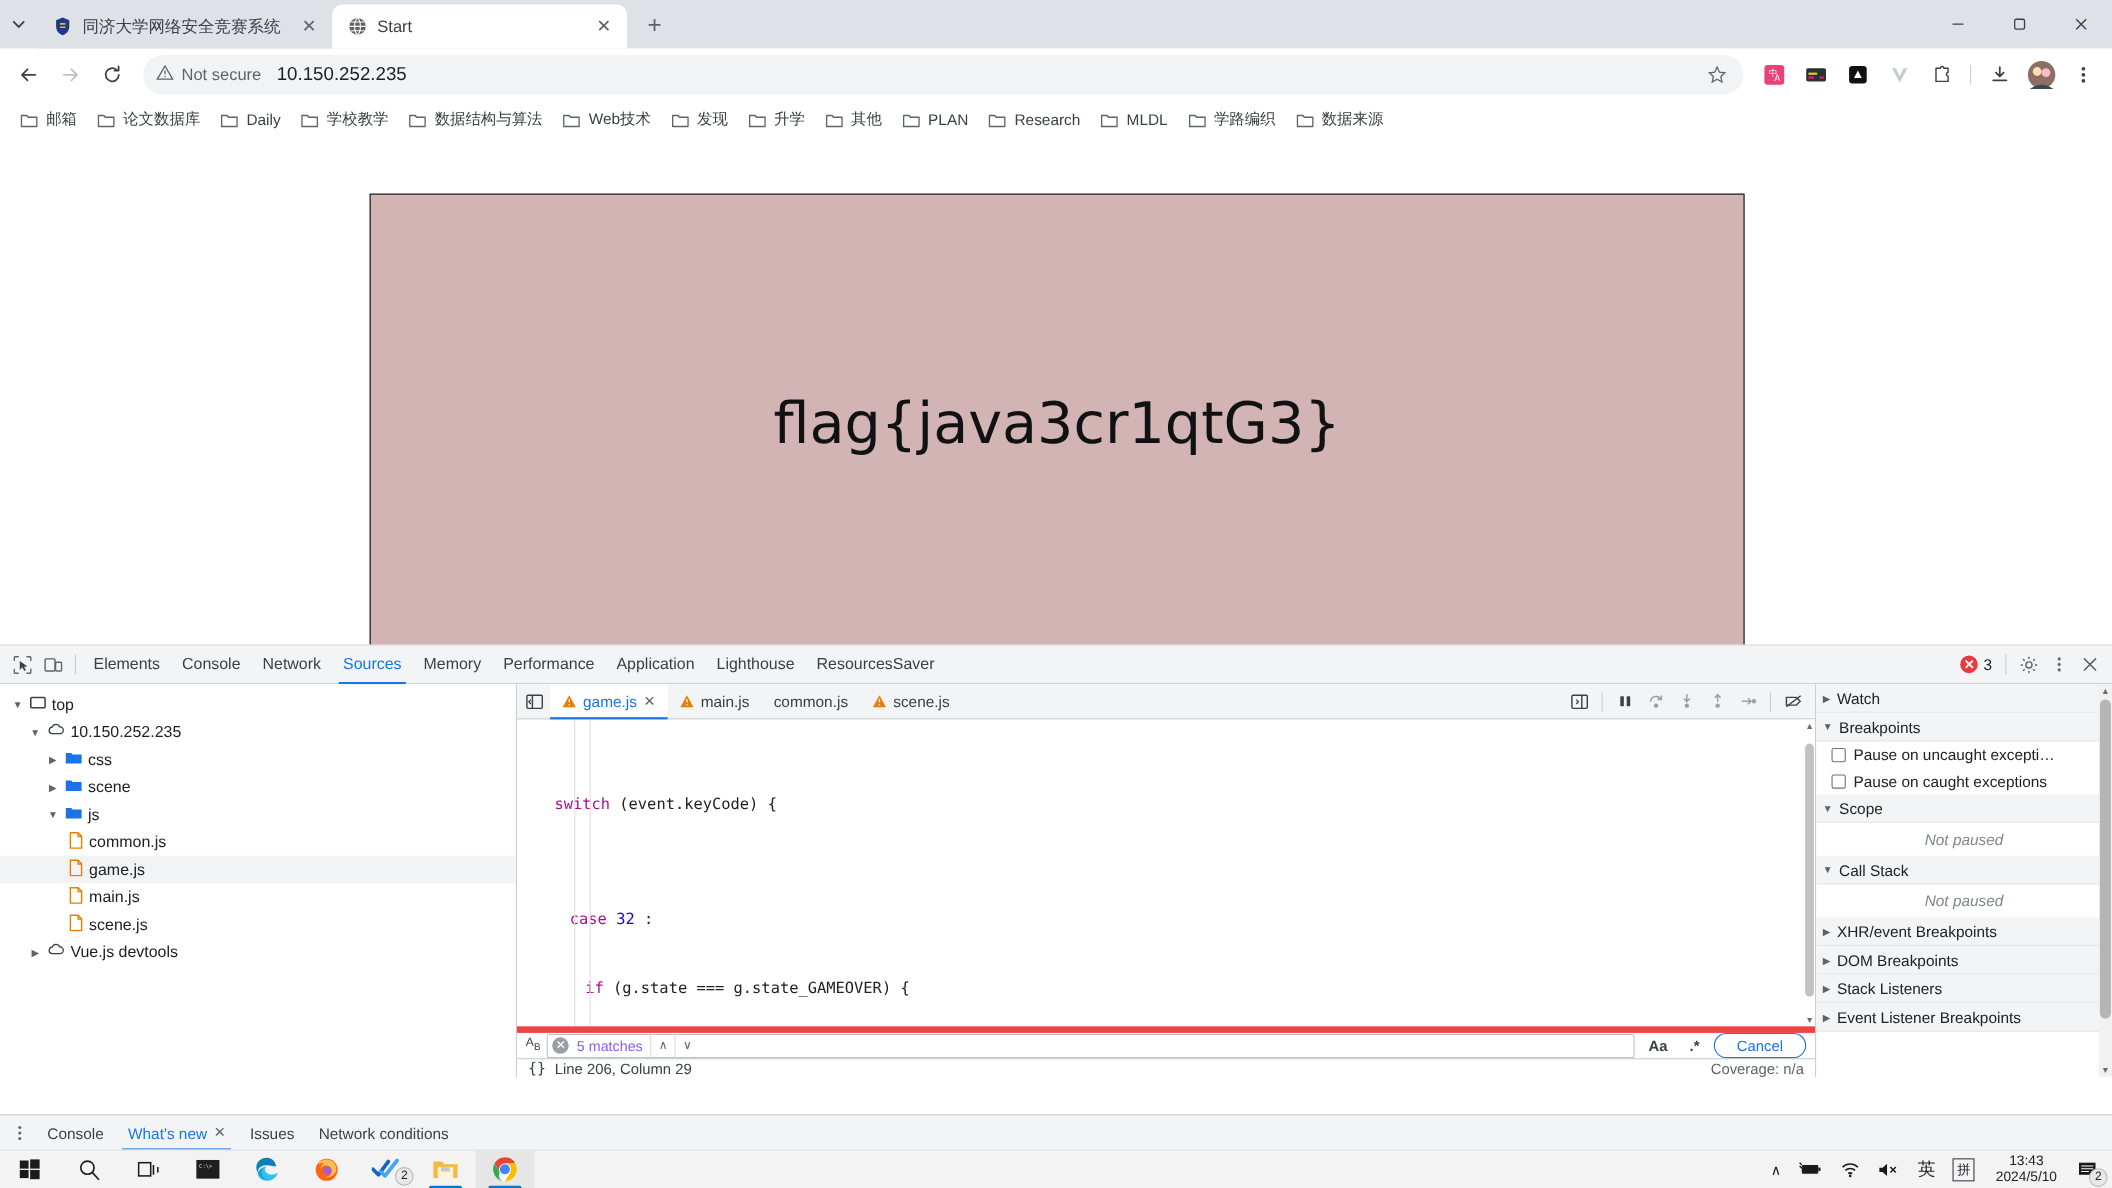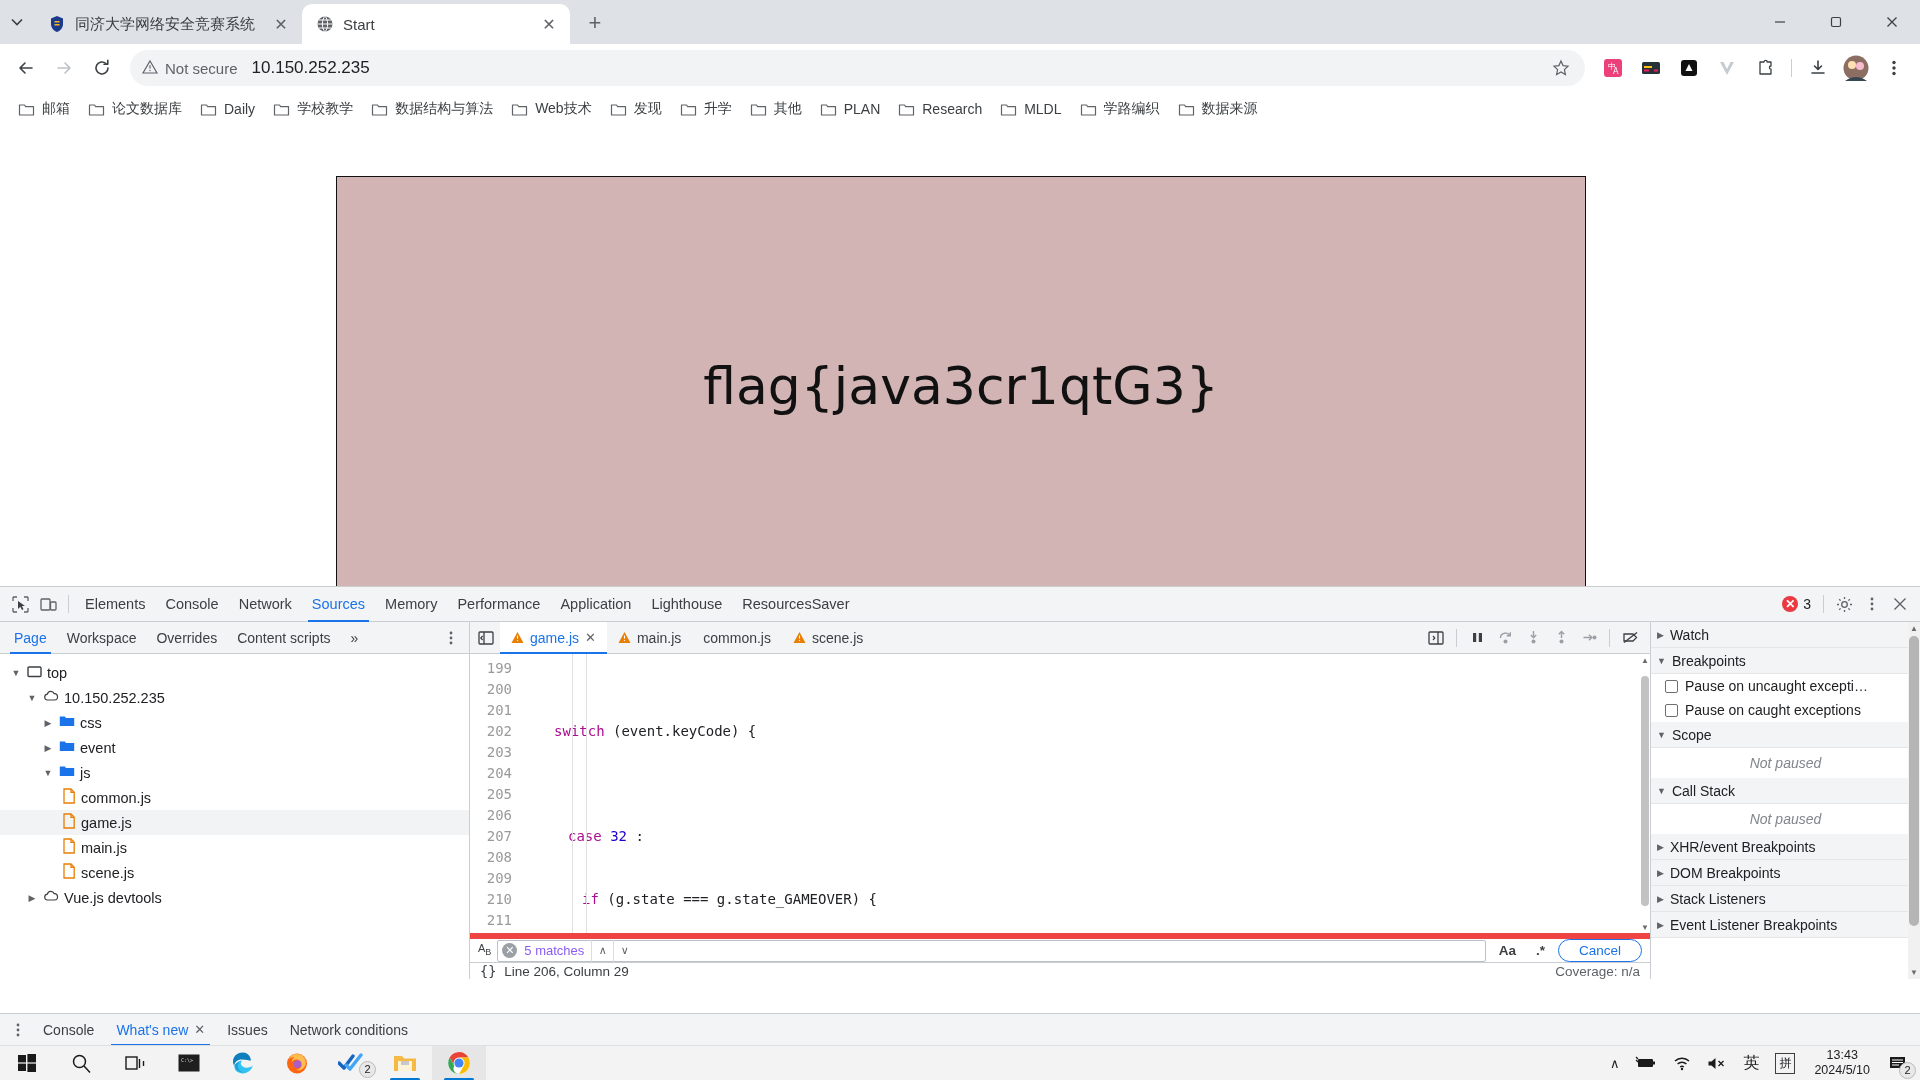--- a/index.html
+++ b/index.html
@@ -448,34 +448,20 @@
       <div class="dt-icbtn">
         <svg width="14" height="14" viewBox="0 0 14 14">
             <path d="M1.5 1.5 L12.5 12.5 M12.5 1.5 L1.5 12.5" stroke="#5f6368" stroke-width="1.4"></path>
           </svg>
       </div>
     </div>
 
     <div class="sources">
 
       <div class="navigator">
-        <div class="nav-tabs">
-          <div class="nav-tab sel">Page</div>
-          <div class="nav-tab">Workspace</div>
-          <div class="nav-tab">Overrides</div>
-          <div class="nav-tab">Content scripts</div>
-          <div class="nav-tab">»</div>
-          <div style="margin-left:auto" class="dt-icbtn">
-            <svg width="14" height="14" viewBox="0 0 14 14">
-                <circle cx="7" cy="2" r="1.4" fill="#5f6368"></circle>
-                <circle cx="7" cy="7" r="1.4" fill="#5f6368"></circle>
-                <circle cx="7" cy="12" r="1.4" fill="#5f6368"></circle>
-              </svg>
-          </div>
-        </div>
 
         <div class="tree">
           <div class="tnode" style="padding-left:10px">
             <span class="tw">▼</span>
             <span><svg width="15" height="15" viewBox="0 0 15 15">
                   <rect x="1" y="3" width="13" height="9.5" rx="1" stroke="#3c4043" stroke-width="1.4" fill="none"></rect>
                 </svg></span>
             <span>top</span>
           </div>
           <div class="tnode" style="padding-left:26px">
@@ -490,21 +476,21 @@
             <span><svg width="16" height="14" viewBox="0 0 16 14">
                   <path d="M0.8 2.5 h5 l1.2 1.5 h8.2 v8 h-14.4 Z" fill="#1a73e8"></path>
                 </svg></span>
             <span>css</span>
           </div>
           <div class="tnode" style="padding-left:42px">
             <span class="tw">▶</span>
             <span><svg width="16" height="14" viewBox="0 0 16 14">
                   <path d="M0.8 2.5 h5 l1.2 1.5 h8.2 v8 h-14.4 Z" fill="#1a73e8"></path>
                 </svg></span>
-            <span>event</span>
+            <span>scene</span>
           </div>
           <div class="tnode" style="padding-left:42px">
             <span class="tw">▼</span>
             <span><svg width="16" height="14" viewBox="0 0 16 14">
                   <path d="M0.8 2.5 h5 l1.2 1.5 h8.2 v8 h-14.4 Z" fill="#1a73e8"></path>
                 </svg></span>
             <span>js</span>
           </div>
           <div class="tnode" style="padding-left:62px">
             <span><svg width="14" height="16" viewBox="0 0 14 16">
@@ -626,35 +612,20 @@
             <div class="dbg-btn">
               <svg width="17" height="17" viewBox="0 0 17 17">
                   <path d="M2 5 h9 l3.5 3.5 L11 12 H2 Z" stroke="#3c4043" stroke-width="1.3" fill="none"></path>
                   <path d="M2 13.5 L15 3.5" stroke="#3c4043" stroke-width="1.4"></path>
                 </svg>
             </div>
           </div>
         </div>
 
         <div class="code-wrap">
-          <div class="gutter">
-            <div>199</div>
-            <div>200</div>
-            <div>201</div>
-            <div>202</div>
-            <div>203</div>
-            <div>204</div>
-            <div>205</div>
-            <div>206</div>
-            <div>207</div>
-            <div>208</div>
-            <div>209</div>
-            <div>210</div>
-            <div>211</div>
-          </div>
           <div class="codecol">
             <div class="fold1"></div><div class="fold2"></div>
             <div class="cl" style="padding-left:34px"><span class="kw2">switch</span> (event.keyCode) {</div>
             <div class="cl" style="padding-left:34px"></div>
             <div class="cl" style="padding-left:48px"><span class="kw2">case</span> <span class="num">32</span> :</div>
             <div class="cl" style="padding-left:62px"><span class="kw2">if</span> (g.state === g.state_GAMEOVER) {</div>
             
             
             <div class="cl" style="padding-left:76px"></div>
             

